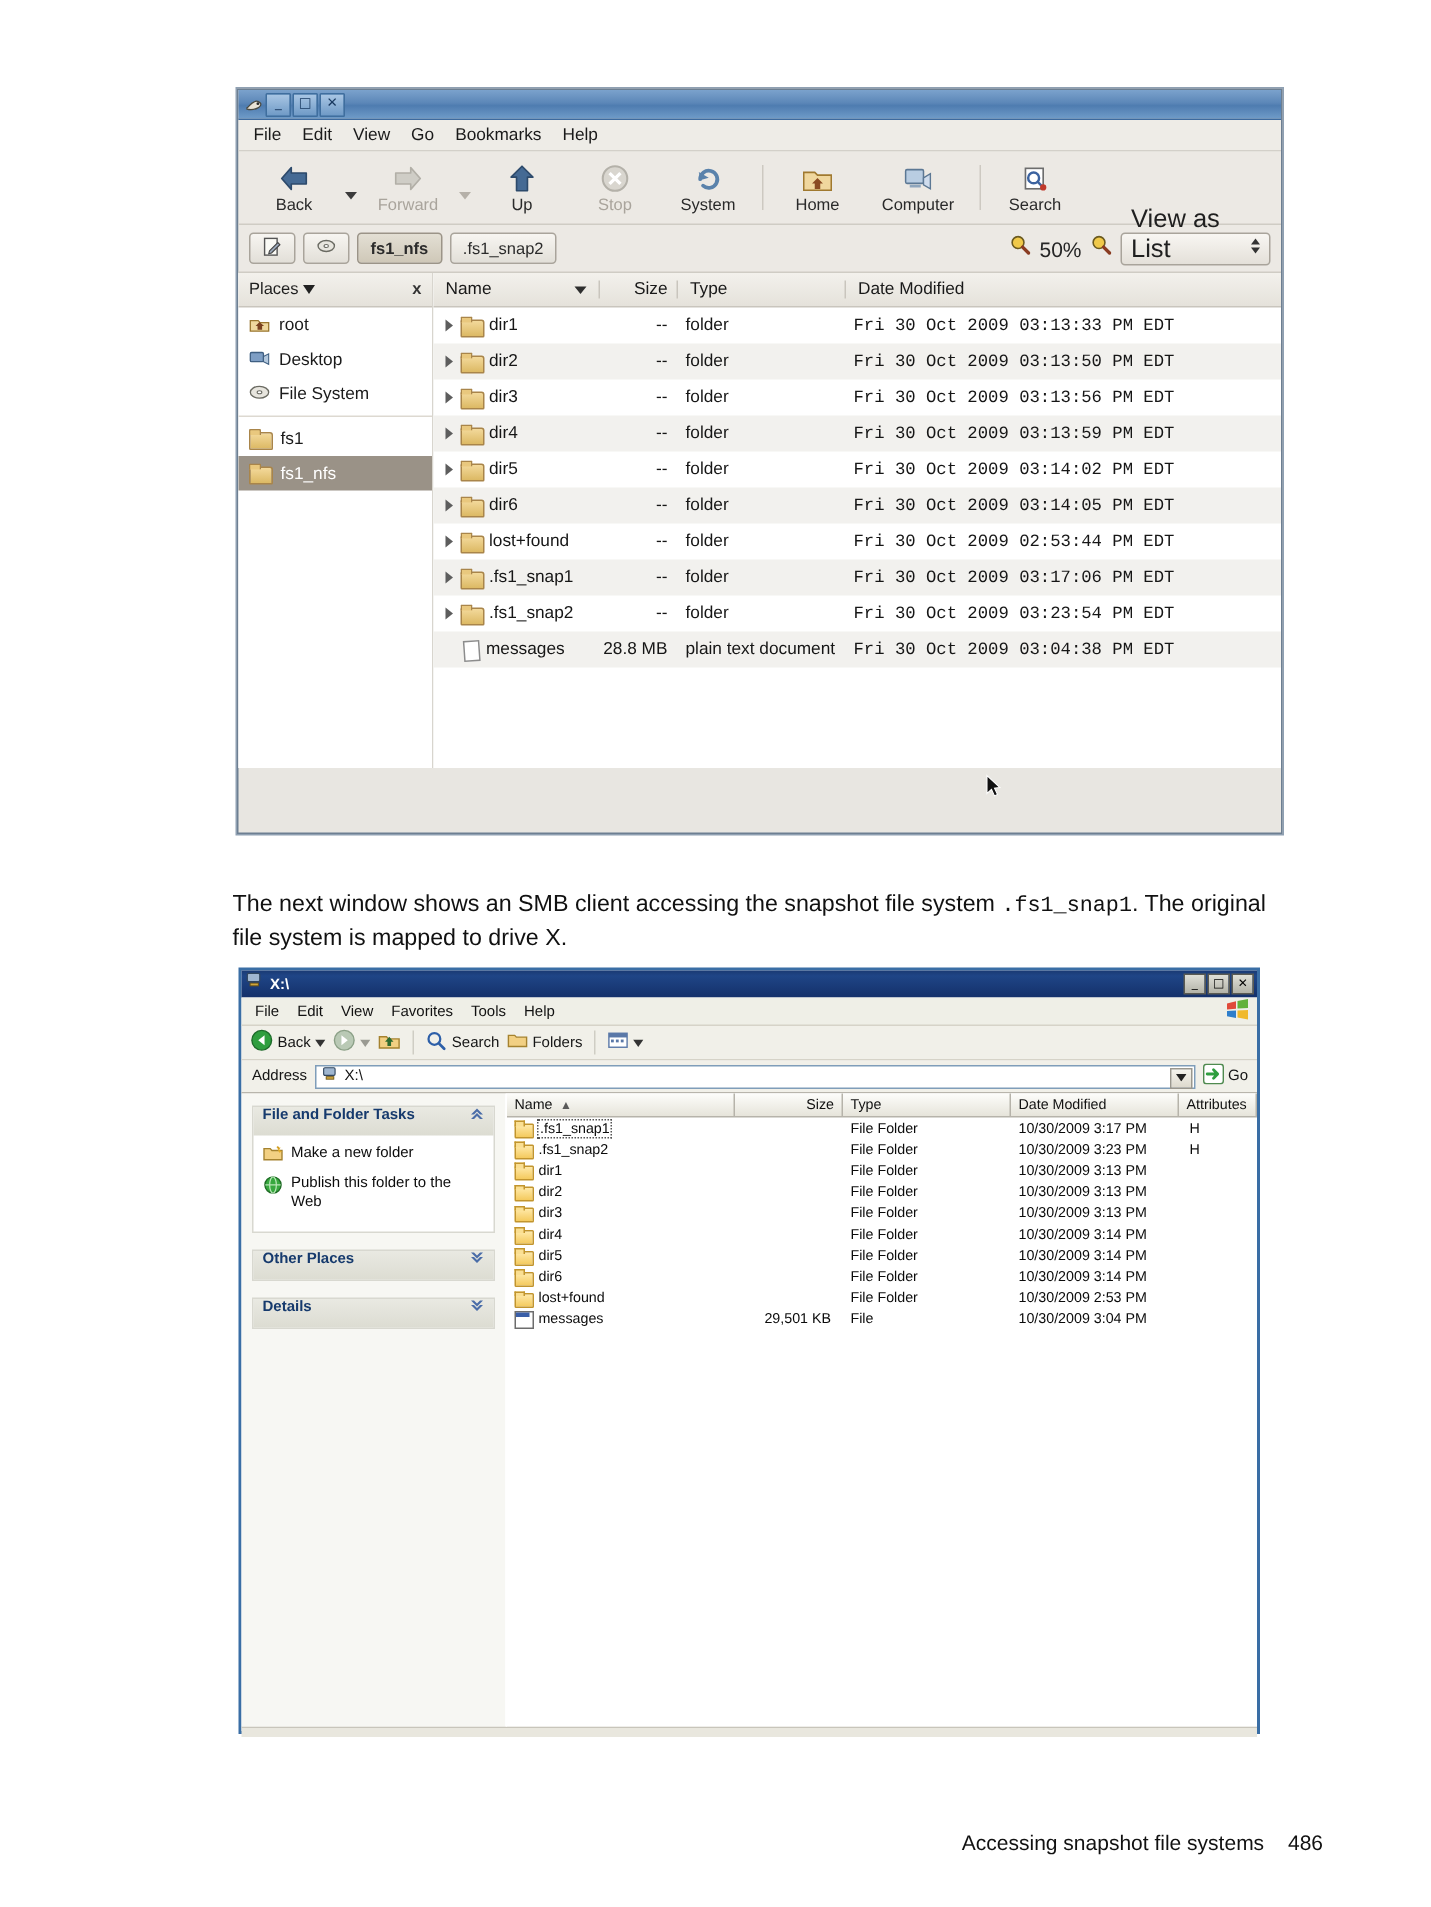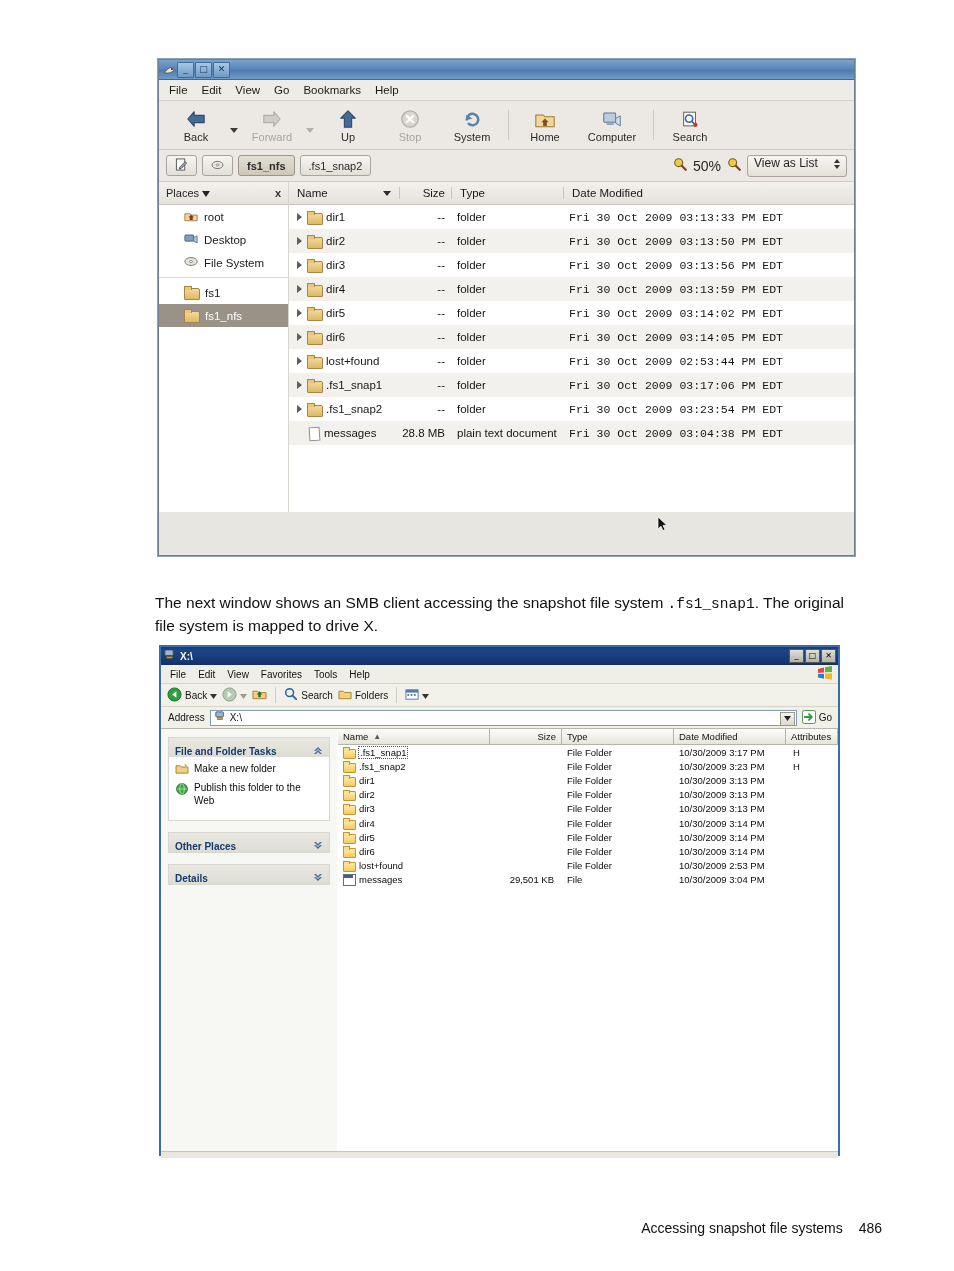--- a/index.html
+++ b/index.html
@@ -95,22 +95,22 @@
   .pbtn.active{
     background:linear-gradient(180deg,#e3dfd4,#cfc8b8);
     font-weight:bold; border-color:#9b9488;
   }
   .pbar-right{margin-left:auto;display:flex;align-items:center;gap:6px;}
   .zoomlevel{font-size:14px;color:#262626;}
   .viewsel{
     height:22px; width:100px;
     background:linear-gradient(180deg,#f8f6f2,#e4e0d9);
     border:1px solid #a9a49b;border-radius:3px;
-    display:flex;align-items:flex-start;
-    font-size:12px;color:#1f1f1f;padding:0 6px;box-sizing:border-box;
+    display:flex;align-items:flex-end;
+    font-size:17px;color:#1f1f1f;padding:0 6px;box-sizing:border-box;
     position:relative;
   }
   .viewsel .spin{position:absolute;right:6px;top:3px;display:flex;flex-direction:column;gap:2px;}
   .viewsel .spin i{display:block;width:0;height:0;border-left:3.5px solid transparent;border-right:3.5px solid transparent;}
   .viewsel .spin i.up{border-bottom:4px solid #333;}
   .viewsel .spin i.dn{border-top:4px solid #333;}
 
   .gnome-body{display:flex; height:330px; background:#fff;}
   .places{
     width:130px; background:#ffffff;
@@ -119,21 +119,21 @@
   }
   .places-head{
     height:22px;display:flex;align-items:center;
     background:linear-gradient(180deg,#f3f1ec,#e5e2db);
     border-bottom:1px solid #c9c5bd;
     font-size:11px;color:#1f1f1f;padding:0 7px;
   }
   .places-head .x{margin-left:auto;font-size:11px;font-weight:bold;color:#333;}
   .pl-item{
     height:23px;display:flex;align-items:center;gap:6px;
-    padding-left:25px;font-size:11.5px;color:#1b1b1b;
+    padding-left:7px;font-size:11.5px;color:#1b1b1b;
   }
   .pl-item.sel{background:#9a9287;color:#fff;}
   .pl-sep{height:1px;background:#ddd9d1;margin:3px 0;}
 
   .flist{flex:1;background:#fff;display:flex;flex-direction:column;}
   .fl-head{
     height:22px;display:flex;align-items:center;
     background:linear-gradient(180deg,#f3f1ec,#e5e2db);
     border-bottom:1px solid #c9c5bd;
     font-size:11.5px;color:#191919;
@@ -221,21 +221,21 @@
   }
   .xp-go{display:flex;align-items:center;gap:3px;padding-right:6px;font-size:10px;}
 
   .xp-body{display:flex;height:calc(100% - 79px - 6px);}
   .xp-tasks{
     width:178px;background:#f7f7f3;
     padding:8px 7px 0 7px;box-sizing:border-box;
   }
   .task-panel{border:1px solid #d8d8d0;background:#fff;margin-bottom:11px;}
   .task-head{
-    height:19px;display:flex;align-items:flex-end;padding:0 6px;
+    height:19px;display:flex;align-items:flex-start;padding:0 6px;
     background:linear-gradient(180deg,#e9e9e2,#dcdcd2);
     font-size:10px;font-weight:bold;color:#163a6d;
   }
   .task-head .chev{margin-left:auto;color:#4a6da8;font-size:10px;}
   .task-body{padding:6px 6px 8px 6px;}
   .task-row{display:flex;gap:5px;align-items:flex-start;margin-bottom:5px;font-size:10px;color:#0c0c0c;}
   .task-row .tx{line-height:1.25;}
 
   .xp-list{flex:1;background:#fff;display:flex;flex-direction:column;border-left:1px solid #fff;}
   .xl-head{

